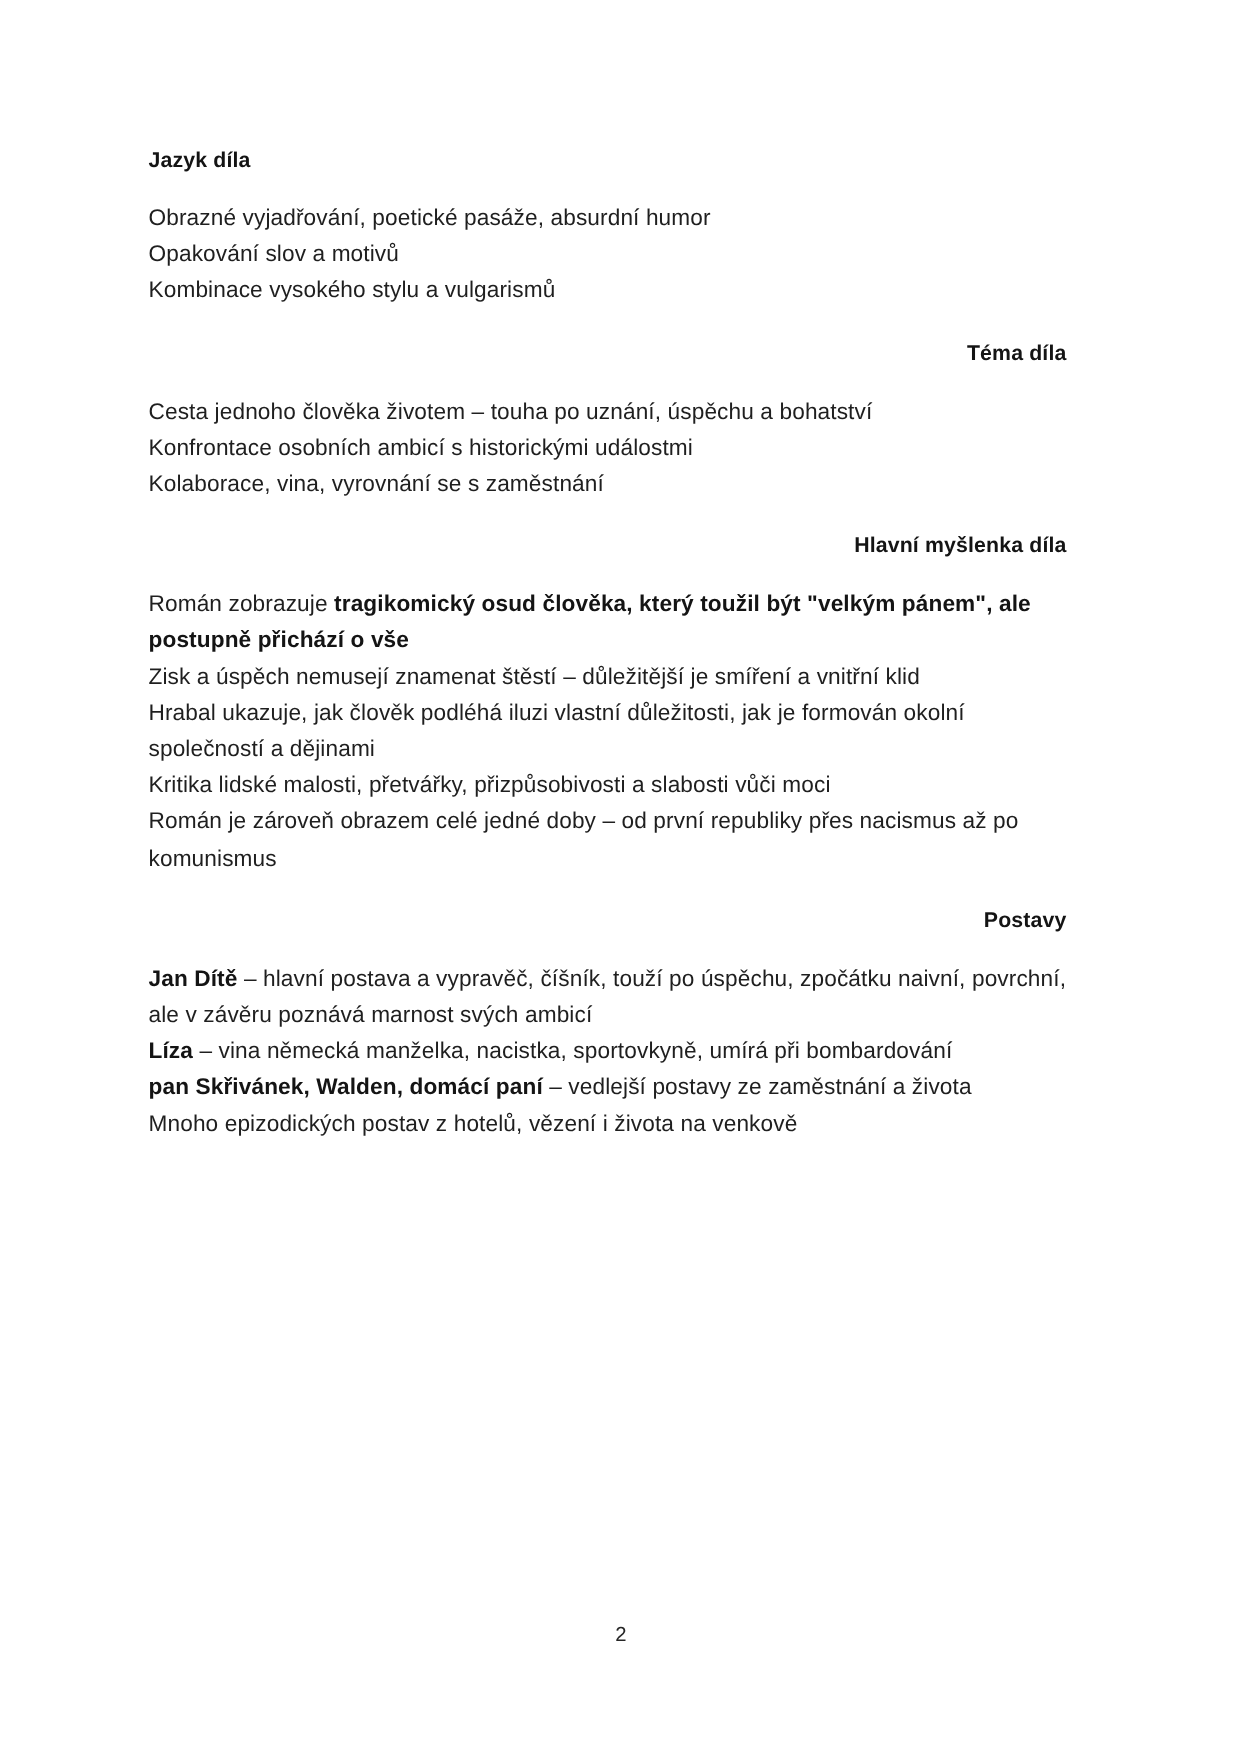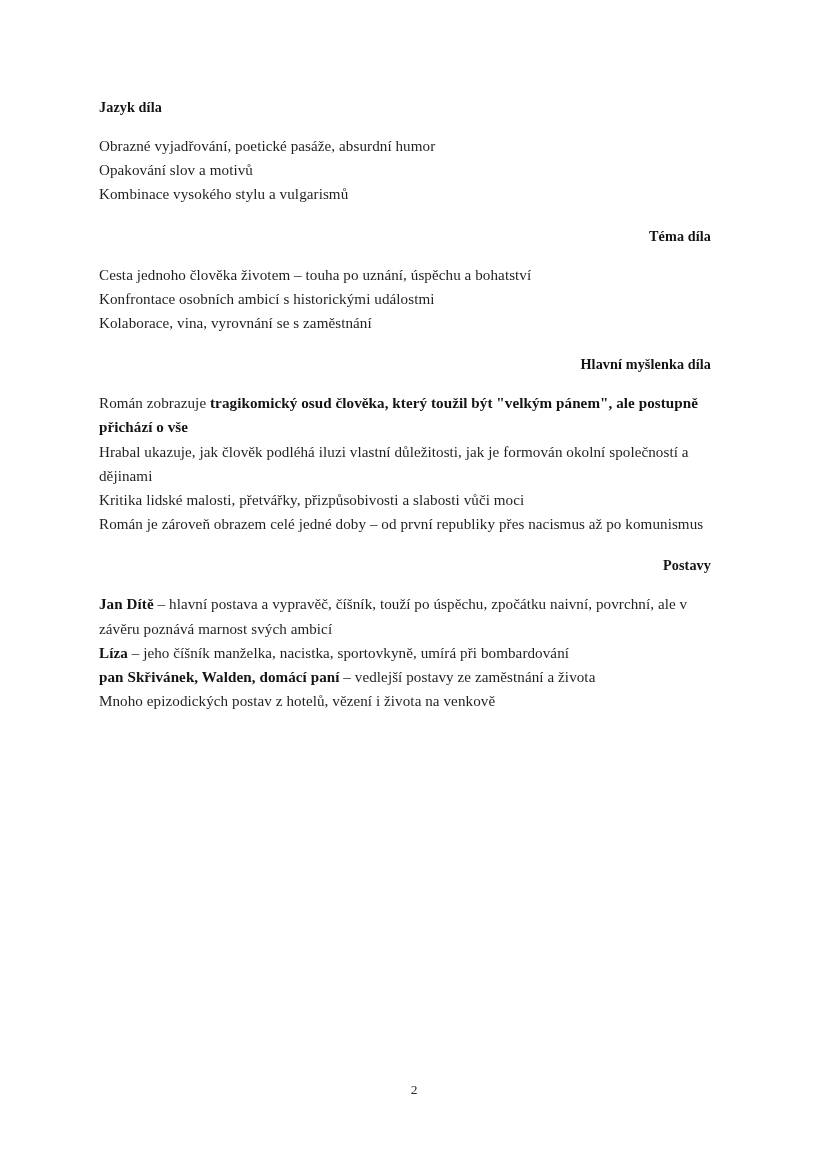--- a/index.html
+++ b/index.html
@@ -15,21 +15,20 @@
     color: #1a1a1a;
     -webkit-font-smoothing: antialiased;
     overflow: hidden;
   }
   .page {
     position: relative;
     width: 828px;
     height: 1171px;
     background: #ffffff;
     box-sizing: border-box;
-    font-family: Liberation Serif, serif;
   }
   .content {
     position: absolute;
     left: 99px;
     top: 96px;
     width: 612px;
   }
   .section {
     margin: 0 0 18px 0;
   }
@@ -97,30 +96,31 @@
         <div class="body-block">
           <p class="line"><span>Cesta jednoho člověka životem – touha po uznání, úspěchu a bohatství</span></p>
           <p class="line"><span>Konfrontace osobních ambicí s historickými událostmi</span></p>
           <p class="line"><span>Kolaborace, vina, vyrovnání se s zaměstnání</span></p>
         </div>
       </div>
       <div class="section">
         <div class="heading">Hlavní myšlenka díla</div>
         <div class="body-block">
           <p class="line"><span>Román zobrazuje </span><strong>tragikomický osud člověka, který toužil být "velkým pánem", ale postupně přichází o vše</strong></p>
+          <p class="line"><span>Zisk a úspěch nemusejí znamenat štěstí – důležitější je smíření a vnitřní klid</span></p>
           <p class="line"><span>Hrabal ukazuje, jak člověk podléhá iluzi vlastní důležitosti, jak je formován okolní společností a dějinami</span></p>
           <p class="line"><span>Kritika lidské malosti, přetvářky, přizpůsobivosti a slabosti vůči moci</span></p>
           <p class="line"><span>Román je zároveň obrazem celé jedné doby – od první republiky přes nacismus až po komunismus</span></p>
         </div>
       </div>
       <div class="section">
         <div class="heading">Postavy</div>
         <div class="body-block">
           <p class="line"><strong>Jan Dítě</strong><span> – hlavní postava a vypravěč, číšník, touží po úspěchu, zpočátku naivní, povrchní, ale v závěru poznává marnost svých ambicí</span></p>
-          <p class="line"><strong>Líza</strong><span> – jeho číšník manželka, nacistka, sportovkyně, umírá při bombardování</span></p>
+          <p class="line"><strong>Líza</strong><span> – vina německá manželka, nacistka, sportovkyně, umírá při bombardování</span></p>
           <p class="line"><strong>pan Skřivánek, Walden, domácí paní</strong><span> – vedlejší postavy ze zaměstnání a života</span></p>
           <p class="line"><span>Mnoho epizodických postav z hotelů, vězení i života na venkově</span></p>
         </div>
       </div>
     </div>
 
   <div class="page-number">2</div>
 
 </div>
 

